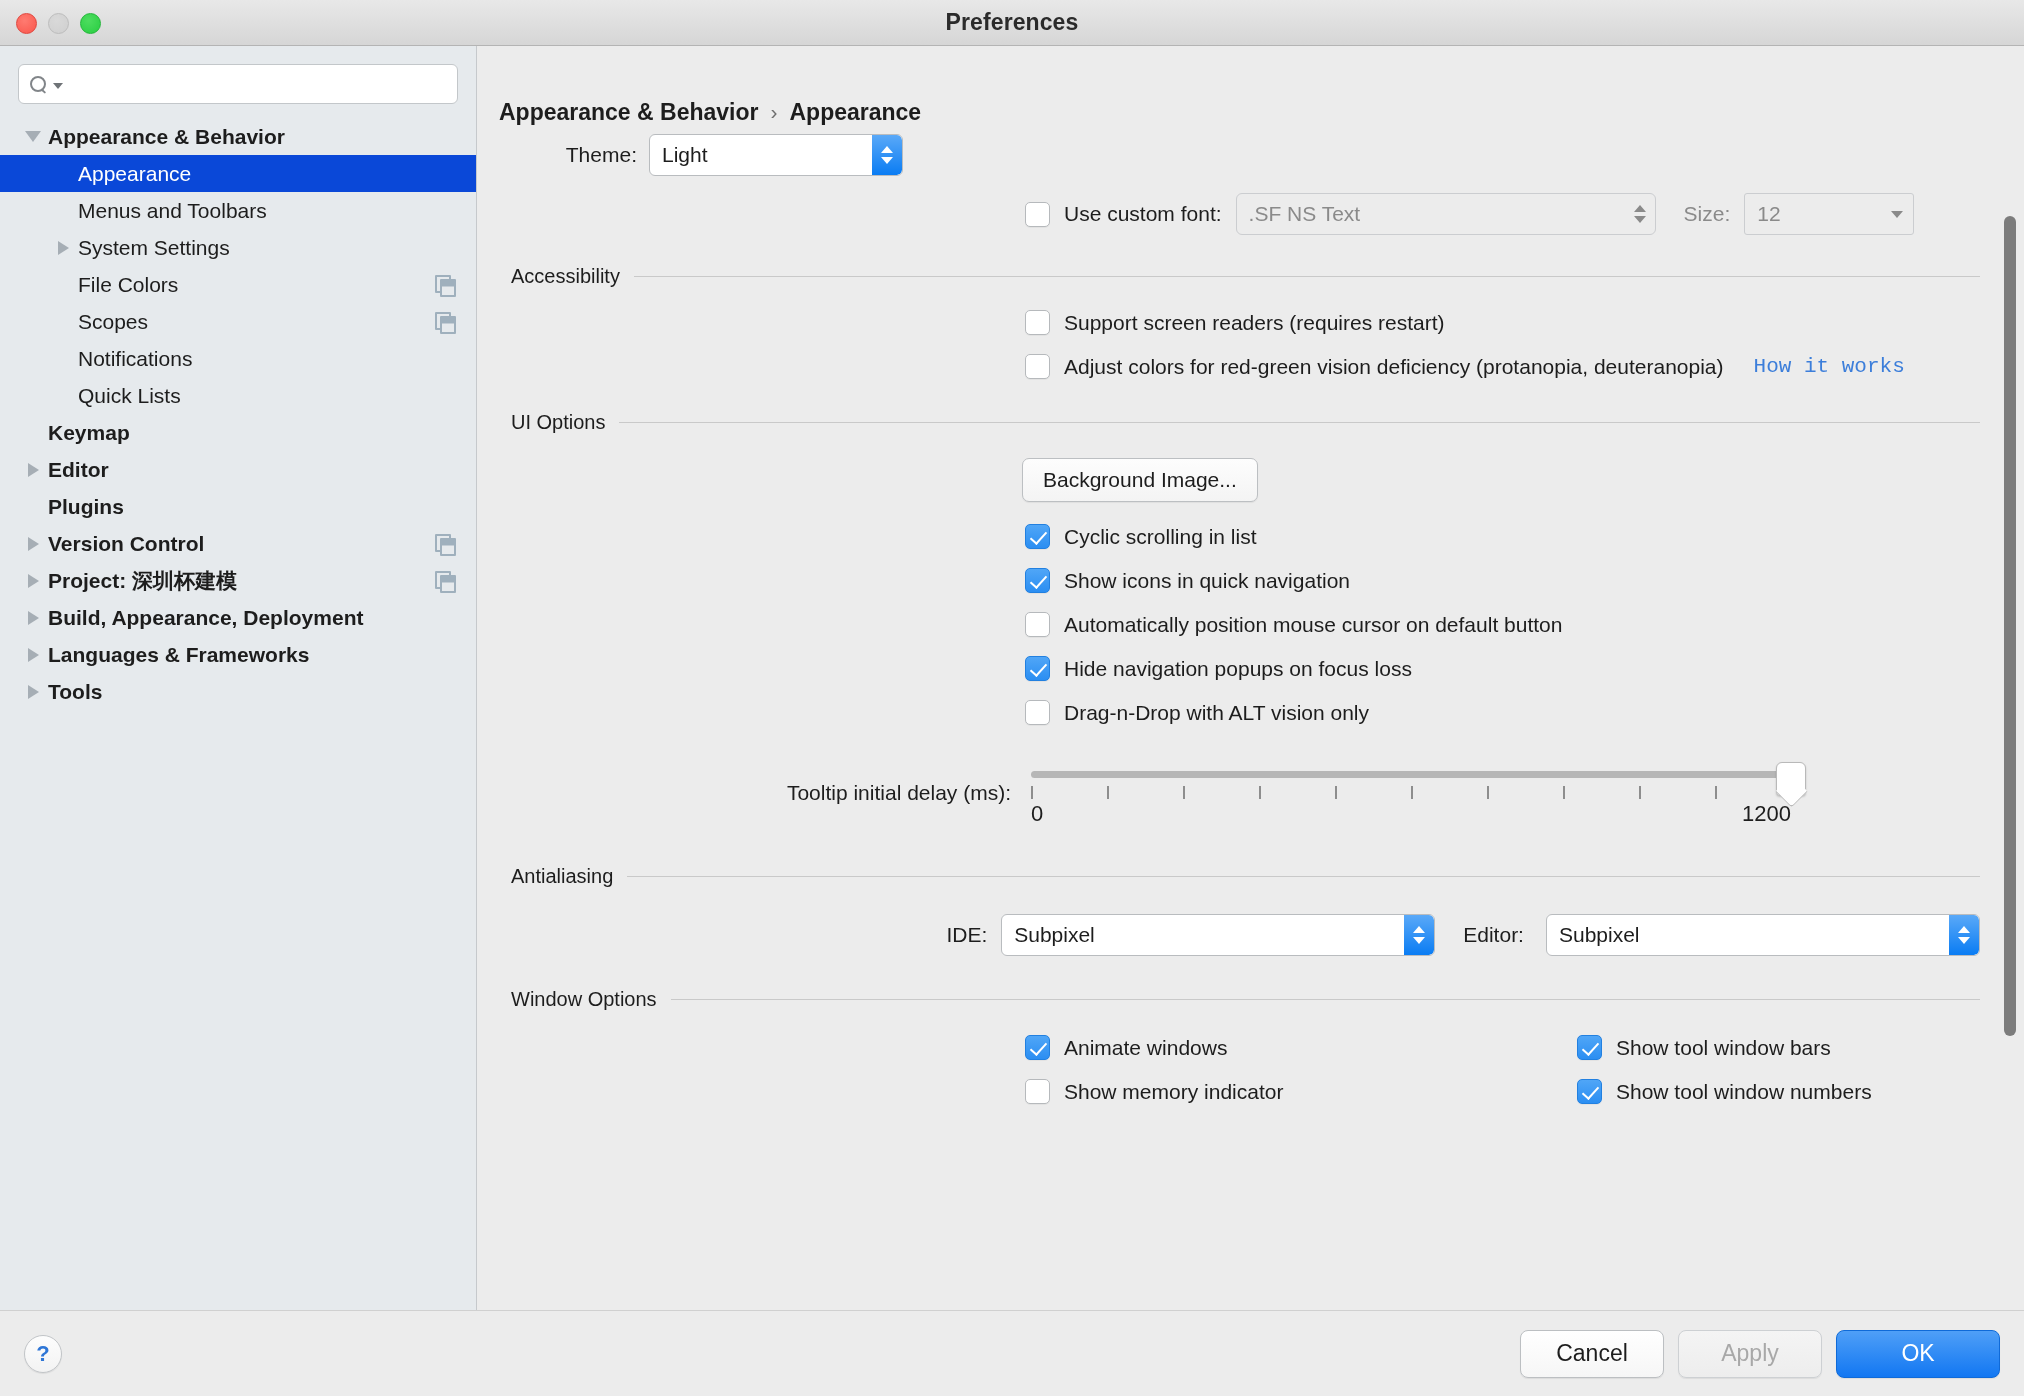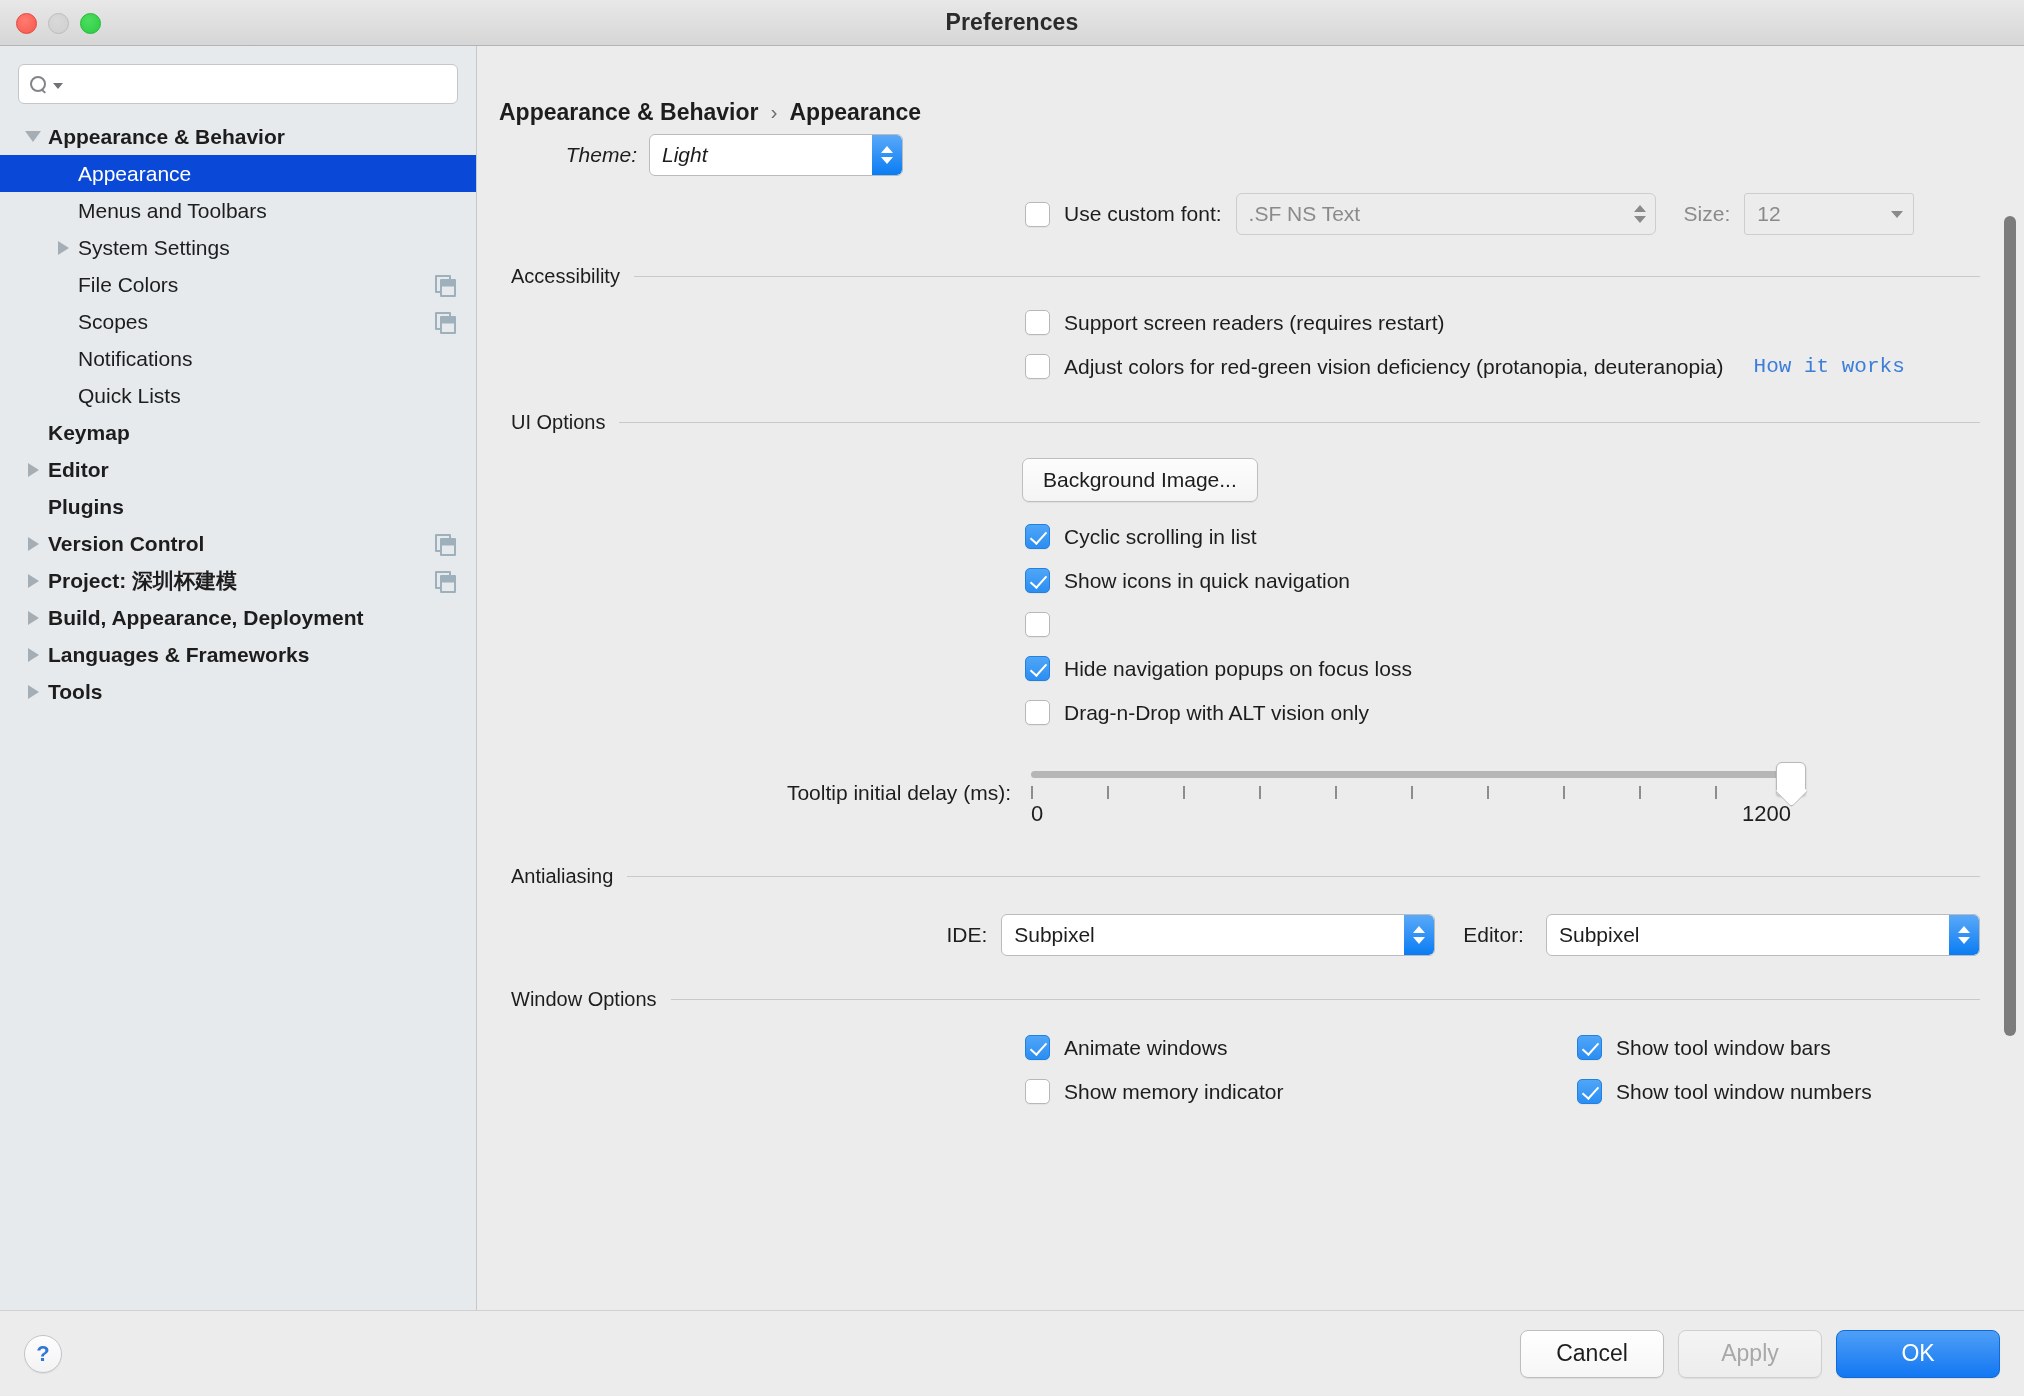--- a/index.html
+++ b/index.html
@@ -356,21 +356,21 @@
     <div class="main">
 
       <div class="breadcrumb">
         <span>Appearance &amp; Behavior</span>
         <span class="bc-sep">›</span>
         <span>Appearance</span>
       </div>
 
       <div class="content">
 
-        <div class="row" style="margin-left:34px; margin-top:8px;font-style:italic;">
+        <div class="row" style="margin-left:34px; margin-top:8px;">
           <span class="lbl" style="width:126px; text-align:right;">Theme:</span>
           <div class="combo" style="margin-left:12px; width:254px;">
             <span>Light</span>
             <span class="stepper">
               <span class="chev up"></span>
                 <span class="chev down"></span>
             </span>
           </div>
         </div>
 
@@ -422,20 +422,21 @@
             <div class="cbrow" style="margin-bottom: 19px;">
               <span class="cb on"></span>
               <span class="cblabel">Cyclic scrolling in list</span>
             </div>
             <div class="cbrow" style="margin-bottom: 19px;">
               <span class="cb on"></span>
               <span class="cblabel">Show icons in quick navigation</span>
             </div>
             <div class="cbrow" style="margin-bottom: 19px;">
               <span class="cb"></span>
+              <span class="cblabel">Automatically position mouse cursor on default button</span>
             </div>
             <div class="cbrow" style="margin-bottom: 19px;">
               <span class="cb on"></span>
               <span class="cblabel">Hide navigation popups on focus loss</span>
             </div>
             <div class="cbrow" style="margin-bottom: 19px;">
               <span class="cb"></span>
               <span class="cblabel">Drag-n-Drop with ALT vision only</span>
             </div>
           </div>

